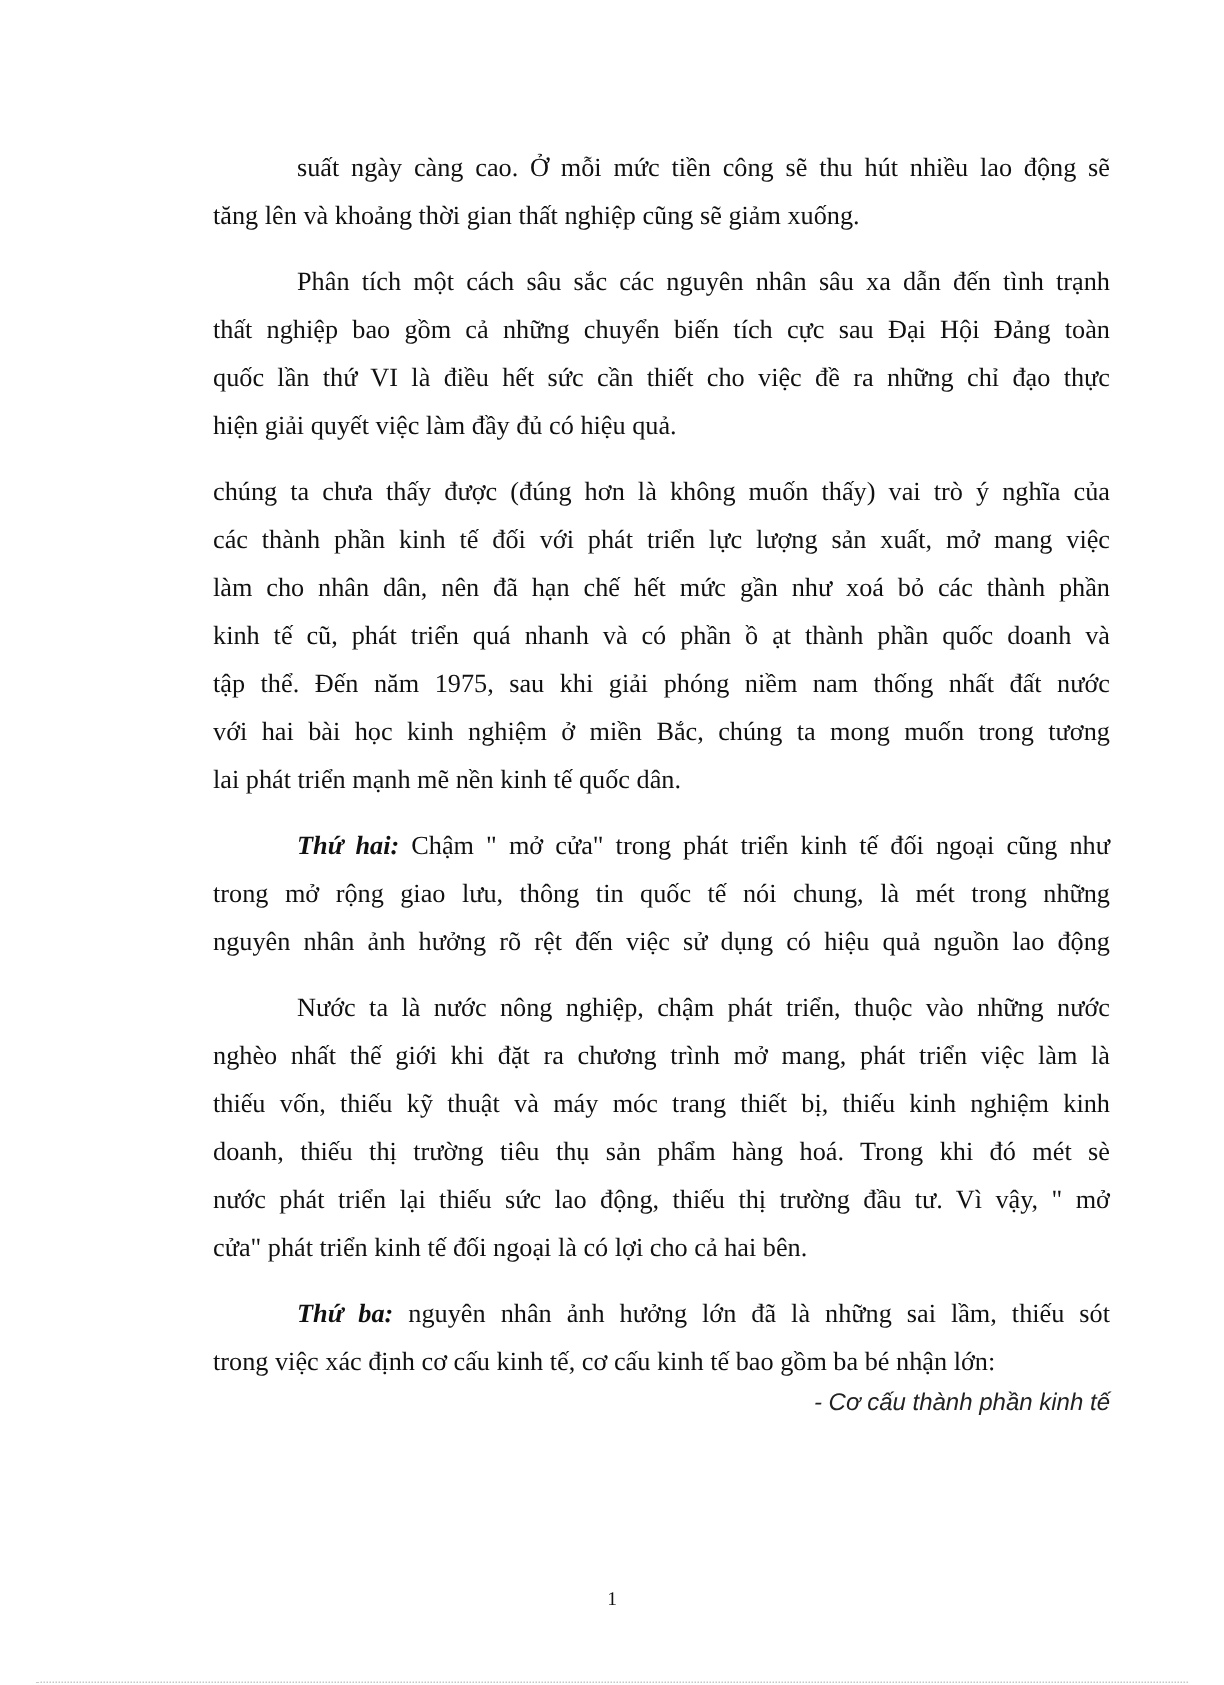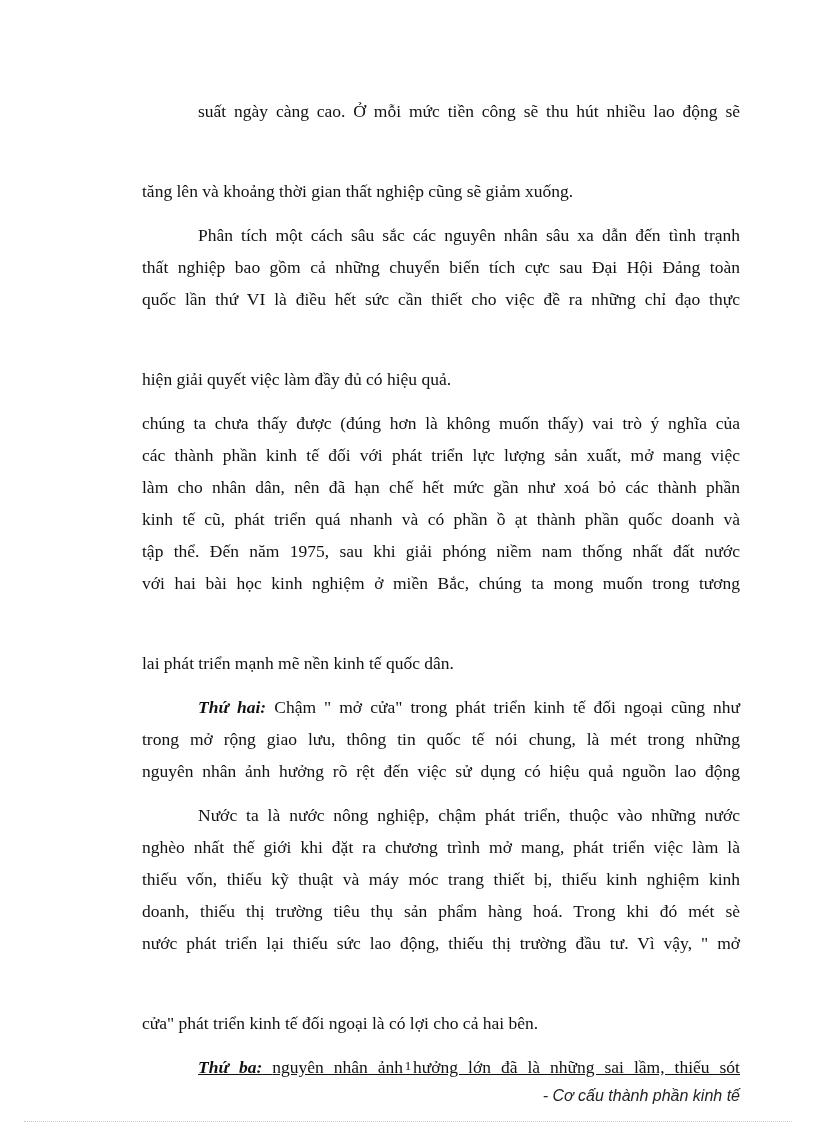--- a/index.html
+++ b/index.html
@@ -8,21 +8,21 @@
       position: absolute; left: 142px; top: 95px; width: 598px;
       font-family: "Liberation Serif", "DejaVu Serif", serif;
       font-size: 17.5px; color: #111111;
     }
     .para { margin: 0 0 12px 0; }
     .line {
       display: block; height: 32px; line-height: 32px;
       text-align: justify; text-align-last: justify; white-space: nowrap;
     }
     .line.first { padding-left: 56px; }
-    .line.last { text-align-last: left; margin-top: 48px; }
+    .line.last { text-align-last: left; }
     .lead { font-weight: bold; font-style: italic; }
     .bullet {
       font-family: "Liberation Sans", "DejaVu Sans", sans-serif;
       font-style: italic; font-size: 16px; color: #222222;
       padding-left: 56px; height: 30px; line-height: 26px; display: block; text-align: right;
     }
     .page-number {
       position: absolute; top: 1058px; left: 0; width: 816px; text-align: center;
       font-family: "Liberation Serif", serif; font-size: 13px; color: #111;
     }
@@ -66,22 +66,23 @@
 
   <p class="para">
     <span class="line first">Nước ta là nước nông nghiệp, chậm phát triển, thuộc vào những nước</span>
     <span class="line">nghèo nhất thế giới khi đặt ra chương trình mở mang, phát triển việc làm là</span>
     <span class="line">thiếu vốn, thiếu kỹ thuật và máy móc trang thiết bị, thiếu kinh nghiệm kinh</span>
     <span class="line">doanh, thiếu thị trường tiêu thụ sản phẩm hàng hoá. Trong khi đó mét sè</span>
     <span class="line">nước phát triển lại thiếu sức lao động, thiếu thị trường đầu tư. Vì vậy, " mở</span>
     <span class="line last">cửa" phát triển kinh tế đối ngoại là có lợi cho cả hai bên.</span>
   </p>
 
-  <p class="para" style="margin-bottom:0;text-decoration:underline;">
+  <p class="para" style="margin-bottom:0;">
     <span class="line first"><span class="lead">Thứ ba:</span> <span>nguyên nhân ảnh hưởng lớn đã là những sai lầm, thiếu sót</span></span>
+    <span class="line last">trong việc xác định cơ cấu kinh tế, cơ cấu kinh tế bao gồm ba bé nhận lớn:</span>
   </p>
 
   <div>
     <span class="bullet">- Cơ cấu thành phần kinh tế</span>
   </div>
 </div>
 
 <div class="page-number">1</div>
 <div class="page-bottom-rule"></div>
 

